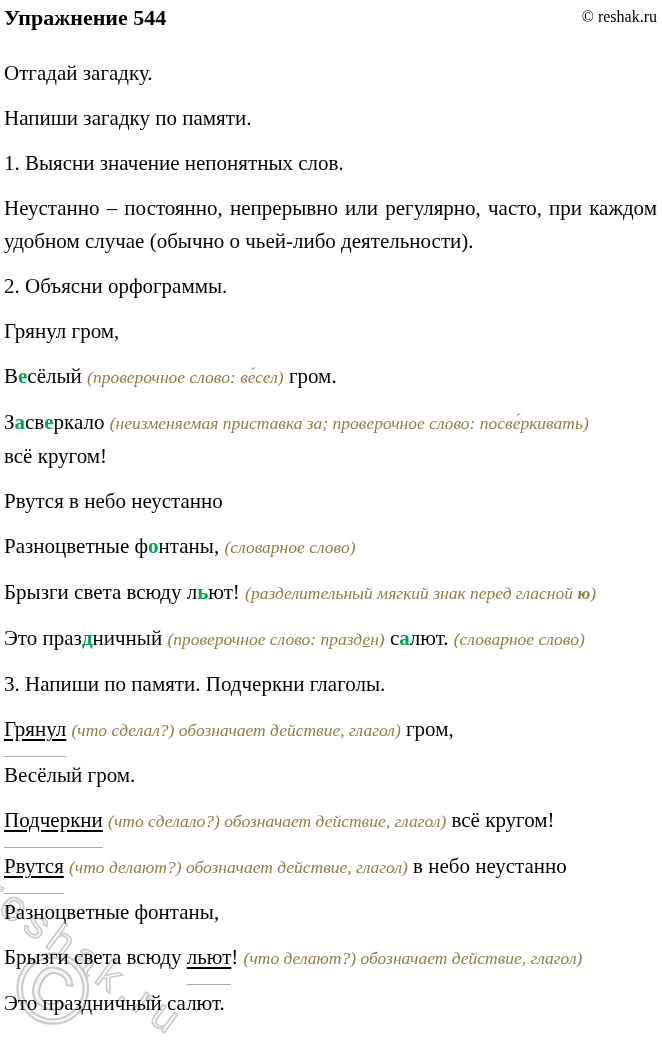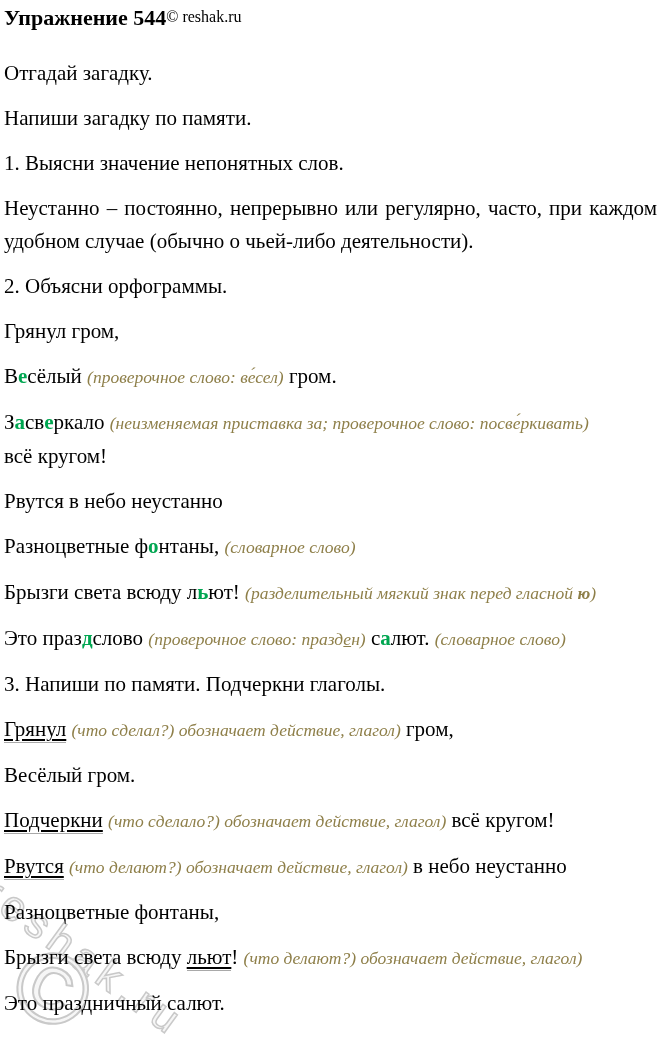--- a/index.html
+++ b/index.html
@@ -16,21 +16,21 @@
   }
   .page {
     position: relative;
     padding: 5px 5px 0 4px;
     width: 662px;
     height: 1047px;
     z-index: 1;
   }
   .header {
     display: flex;
-    justify-content: flex-start;
+    justify-content: space-between;
     align-items: flex-start;
     margin-bottom: 26px;
   }
   .title {
     font-weight: bold;
     font-size: 22px;
     line-height: 26px;
   }
   .copyright {
     font-size: 16px;
@@ -46,21 +46,21 @@
   .italic { }
   .green  { color: #00a651; font-weight: bold; }
   .olive  { color: #8e7f49; font-style: italic; font-size: 17.5px; }
   .bold-run { font-weight: bold; }
   .ul { text-decoration: underline; }
   .verb {
     text-decoration: underline;
     text-decoration-thickness: 1.5px;
     text-underline-offset: 3px;
     border-bottom: 1px solid #a9a9a9;
-    padding-bottom: 1px;
+    padding-bottom: 15px;
     margin-top: 26px;
   }
   
   .watermark-text {
     position: absolute;
     left: 2px;
     top: 868px;
     z-index: 0;
     transform: rotate(36deg);
     transform-origin: 0 0;
@@ -101,21 +101,21 @@
       <p><span class="run italic">Напиши загадку по памяти.</span></p>
       <p><span class="run italic">1. Выясни значение непонятных слов.</span></p>
       <p class="justify"><span class="run">Неустанно – постоянно, непрерывно или регулярно, часто, при каждом удобном случае (обычно о чьей-либо деятельности).</span></p>
       <p><span class="run italic">2. Объясни орфограммы.</span></p>
       <p><span class="run">Грянул гром,</span></p>
       <p><span class="run">В</span><span class="run green">е</span><span class="run">сёлый </span><span class="run olive">(проверочное слово: ве́сел)</span><span class="run"> гром.</span></p>
       <p class="nowrap"><span class="run">З</span><span class="run green">а</span><span class="run">св</span><span class="run green">е</span><span class="run">ркало </span><span class="run olive">(неизменяемая приставка за; проверочное слово: посве́ркивать)</span><br><span class="run">всё кругом!</span></p>
       <p><span class="run">Рвутся в небо неустанно</span></p>
       <p><span class="run">Разноцветные ф</span><span class="run green">о</span><span class="run">нтаны, </span><span class="run olive">(словарное слово)</span></p>
       <p class="nowrap"><span class="run">Брызги света всюду л</span><span class="run green">ь</span><span class="run">ют! </span><span class="run olive">(разделительный мягкий знак перед гласной </span><span class="run olive bold-run">ю</span><span class="run olive">)</span></p>
-      <p class="nowrap"><span class="run">Это праз</span><span class="run green">д</span><span class="run">слово </span><span class="run olive">(проверочное слово: празд</span><span class="run olive ul">е</span><span class="run olive">н)</span><span class="run"> с</span><span class="run green">а</span><span class="run">лют. </span><span class="run olive">(словарное слово)</span></p>
+      <p class="nowrap"><span class="run">Это праз</span><span class="run green">д</span><span class="run">ничный </span><span class="run olive">(проверочное слово: празд</span><span class="run olive ul">е</span><span class="run olive">н)</span><span class="run"> с</span><span class="run green">а</span><span class="run">лют. </span><span class="run olive">(словарное слово)</span></p>
       <p><span class="run italic">3. Напиши по памяти. Подчеркни глаголы.</span></p>
       <p class="nowrap"><span class="run verb">Грянул</span><span class="run"> </span><span class="run olive">(что сделал?) обозначает действие, глагол)</span><span class="run"> гром,</span></p>
       <p><span class="run">Весёлый гром.</span></p>
       <p class="nowrap"><span class="run verb">Подчеркни</span><span class="run"> </span><span class="run olive">(что сделало?) обозначает действие, глагол)</span><span class="run"> всё кругом!</span></p>
       <p class="nowrap"><span class="run verb">Рвутся</span><span class="run"> </span><span class="run olive">(что делают?) обозначает действие, глагол)</span><span class="run"> в небо неустанно</span></p>
       <p><span class="run">Разноцветные фонтаны,</span></p>
       <p class="nowrap"><span class="run">Брызги света всюду </span><span class="run verb">льют</span><span class="run">! </span><span class="run olive">(что делают?) обозначает действие, глагол)</span></p>
       <p><span class="run">Это праздничный салют.</span></p>
     </div>
 </div>

